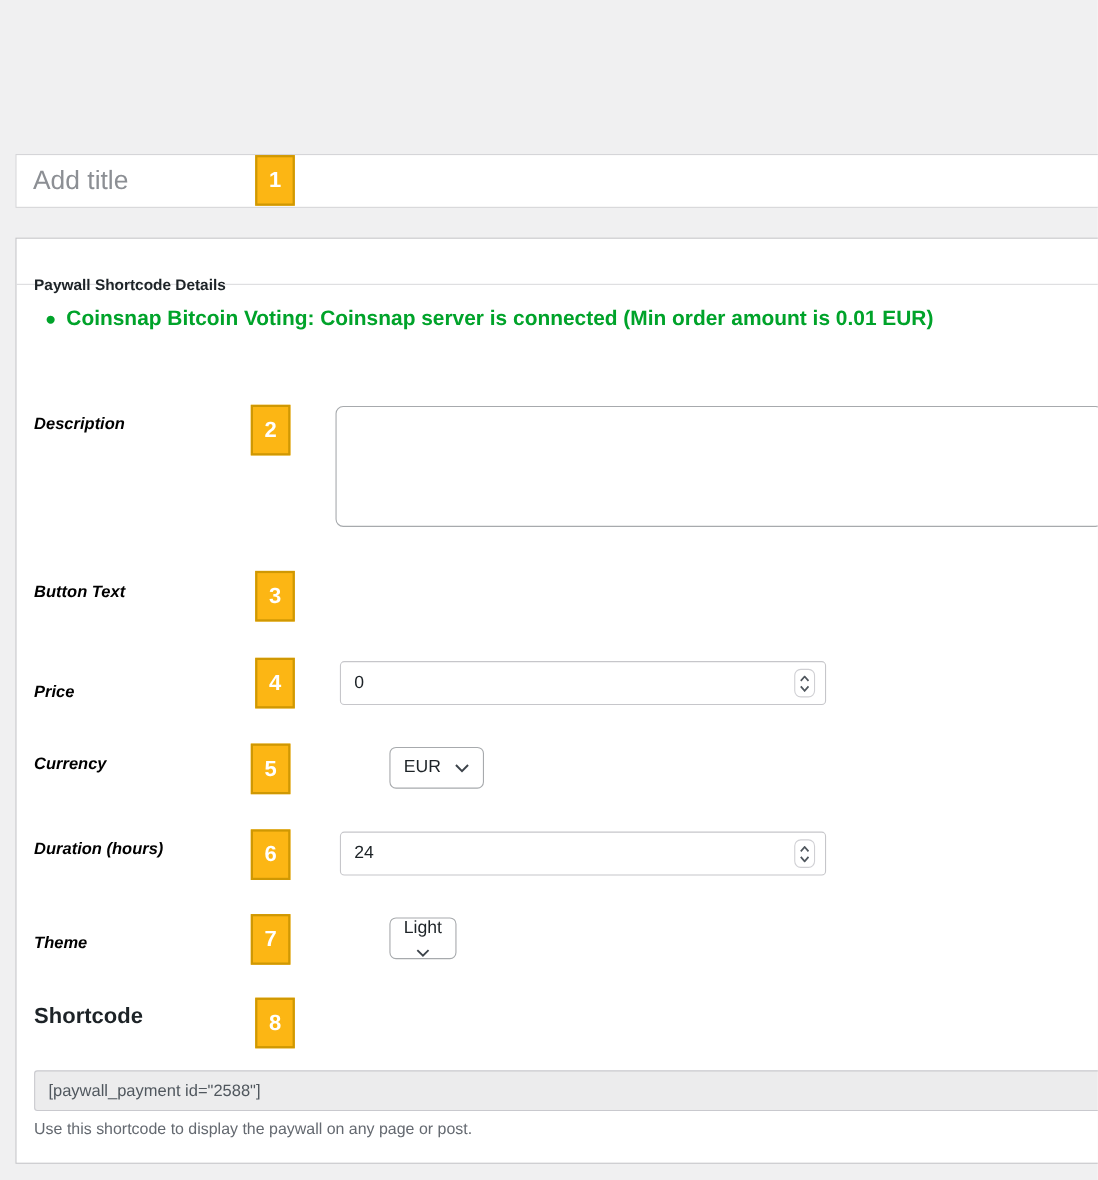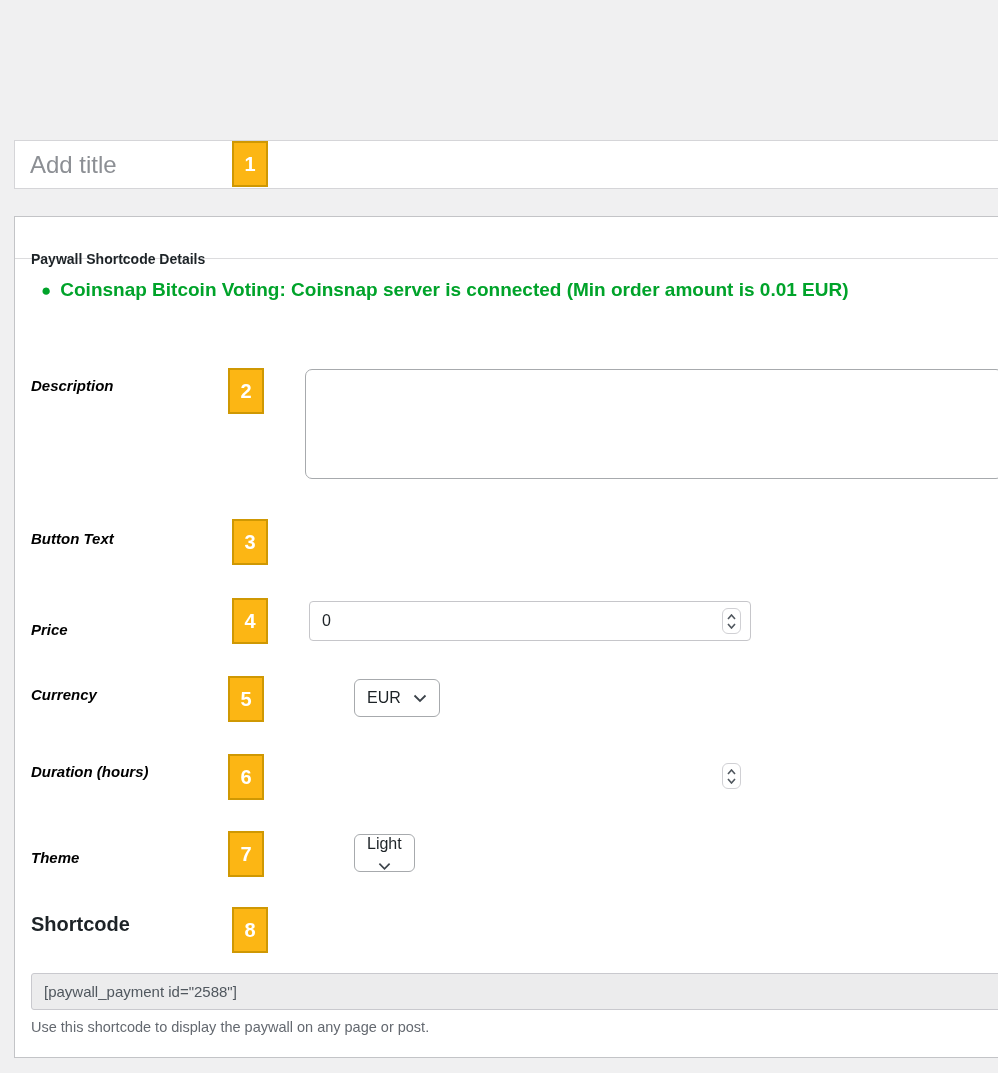--- a/index.html
+++ b/index.html
@@ -143,20 +143,21 @@
 
     <div class="field-label" style="top:469px;">Currency</div>
     <div class="select-box" style="top:462px;">
       <span>EUR</span>
       <svg width="14" height="9" viewBox="0 0 14 9">
           <polyline points="1.5,1.5 7,7 12.5,1.5" fill="none" stroke="#3c434a" stroke-width="1.8"></polyline>
         </svg>
     </div>
 
     <div class="field-label" style="top:546px;">Duration (hours)</div>
+    <input class="text-input" style="top: 539px;" type="text" value="24">
     <div class="stepper" style="left:707px; top:546px;">
       <svg width="9" height="6" viewBox="0 0 9 6">
           <polyline points="1,5 4.5,1 8,5" fill="none" stroke="#50575e" stroke-width="1.6"></polyline>
         </svg>
       <svg width="9" height="6" viewBox="0 0 9 6">
           <polyline points="1,1 4.5,5 8,1" fill="none" stroke="#50575e" stroke-width="1.6"></polyline>
         </svg>
     </div>
 
     <div class="field-label" style="top:632px;">Theme</div>

